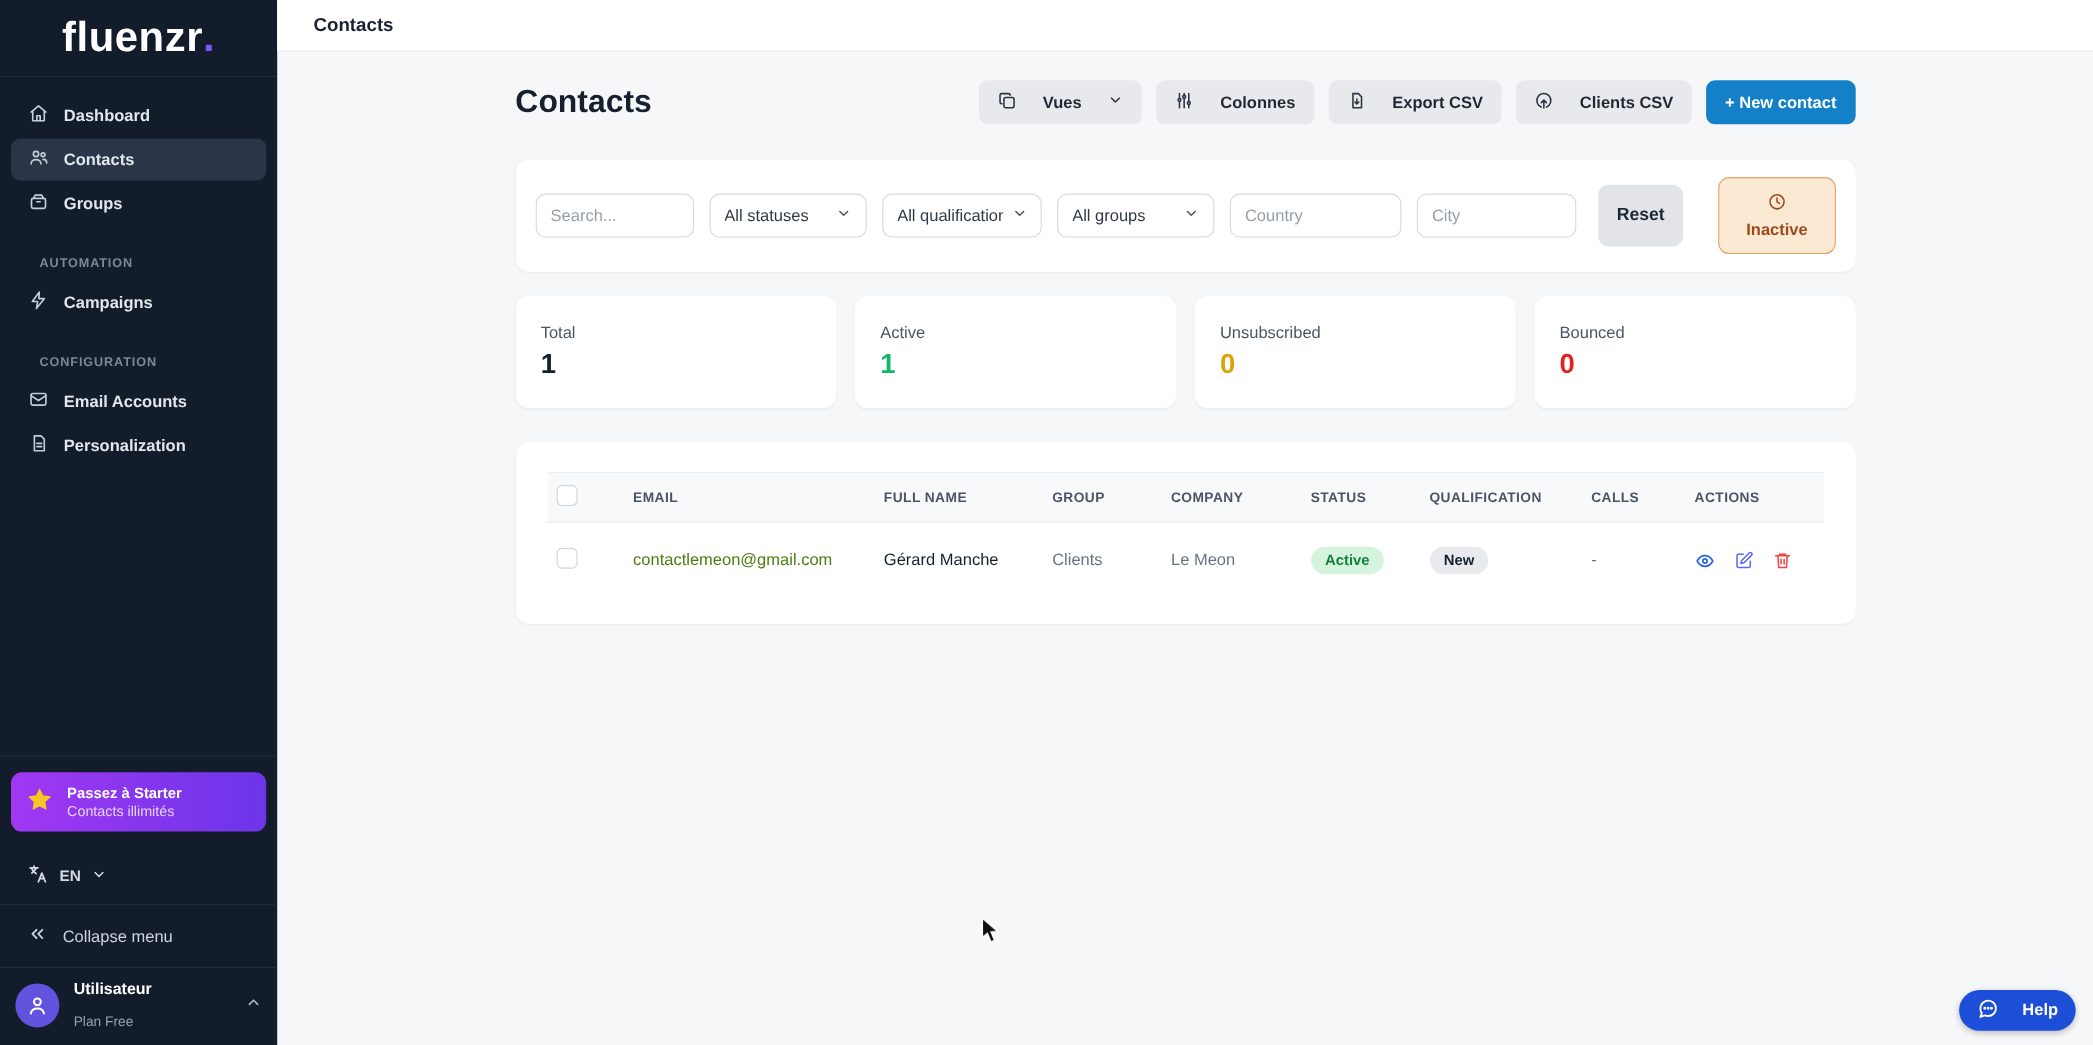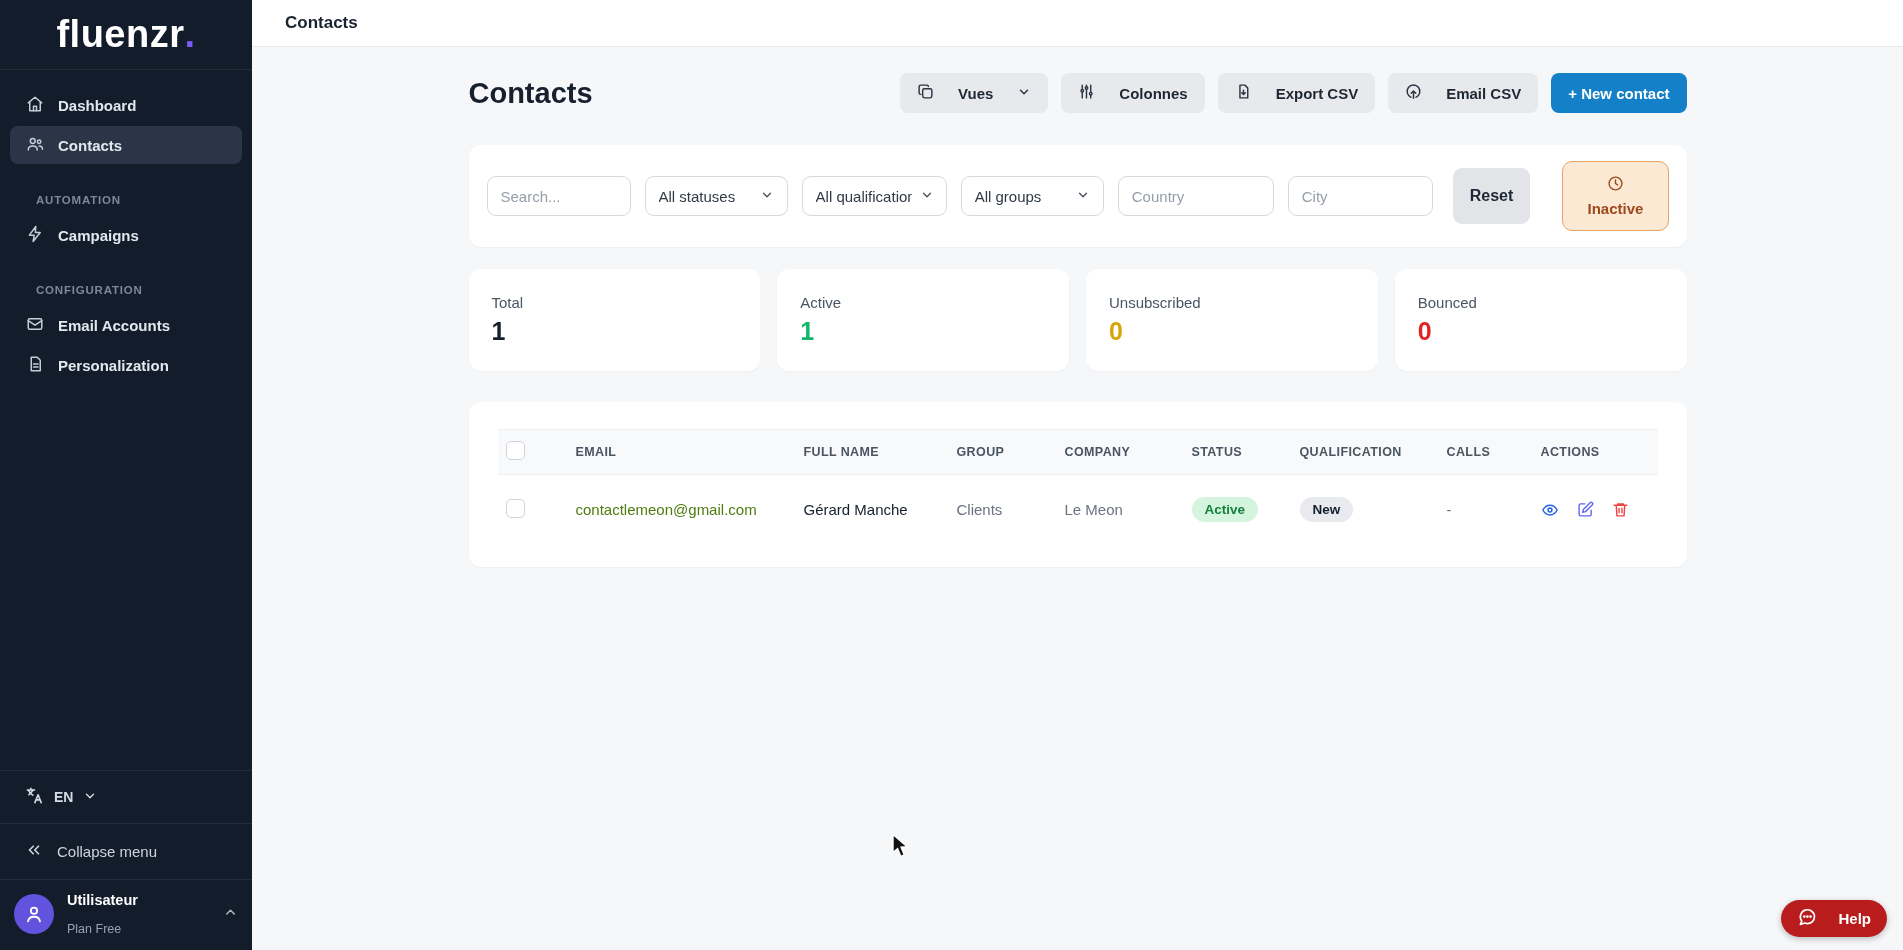--- a/index.html
+++ b/index.html
@@ -64,21 +64,21 @@
   tbody td { padding:22px 8px 18px; font-size:15px; color:#6b7280; vertical-align:middle; }
   td.t-email { color:#4d7c0f; } td.t-name { color:#161f2c; }
   .checkbox { width:19px; height:19px; border:1.5px solid #ced4da; border-radius:5px; background:#fff; cursor:pointer; }
   .badge { display:inline-block; padding:5px 13px; border-radius:999px; font-size:13.5px; font-weight:bold; }
   .badge-active { background:#d4f4de; color:#15803d; }
   .badge-new { background:#e8eaee; color:#13202f; }
   .row-actions { display:flex; align-items:center; gap:18px; }
   .icon-btn { background:none; border:none; padding:0; cursor:pointer; display:flex; }
   .ic-view{ color:#2563eb; } .ic-edit{ color:#6366f1; } .ic-del{ color:#ef4444; }
 
-  .help-btn { position:fixed; right:16px; bottom:13px; height:37px; padding:0 16px; border:none; border-radius:999px; background:#b91c1c; color:#fff; font-size:15px; font-weight:bold; font-family:inherit; display:flex; align-items:center; gap:21px; cursor:pointer; box-shadow:0 2px 6px rgba(0,0,0,0.25);justify-content:flex-end; }
+  .help-btn { position:fixed; right:16px; bottom:13px; height:37px; padding:0 16px; border:none; border-radius:999px; background:#1d4ed8; color:#fff; font-size:15px; font-weight:bold; font-family:inherit; display:flex; align-items:center; gap:21px; cursor:pointer; box-shadow:0 2px 6px rgba(0,0,0,0.25);justify-content:flex-end; }
 
   .cursor { position:fixed; left:890px; top:833px; pointer-events:none; }
 </style>
 </head>
 <body>
 
 <div class="app">
 
   <aside class="sidebar">
     <div class="logo">
@@ -97,20 +97,28 @@
       </div>
       <div class="nav-item active">
         <span><svg width="18" height="18" viewBox="0 0 24 24" fill="none" stroke="currentColor" stroke-width="2" stroke-linecap="round" stroke-linejoin="round">
               <circle cx="9" cy="8" r="3.2"></circle>
               <path d="M3 20c0-3.3 2.8-5.2 6-5.2s6 1.9 6 5.2"></path>
               <circle cx="17.5" cy="9" r="2.3"></circle>
               <path d="M17.5 14.6c2.5 0 4.5 1.7 4.5 4.4"></path>
             </svg></span>
         <span>Contacts</span>
       </div>
+      <div class="nav-item">
+        <span><svg width="18" height="18" viewBox="0 0 24 24" fill="none" stroke="currentColor" stroke-width="2" stroke-linecap="round" stroke-linejoin="round">
+              <rect x="3.5" y="8.5" width="17" height="12" rx="2"></rect>
+              <path d="M6 8.5 8 4.5h8l2 4"></path>
+              <path d="M10 12.5h4"></path>
+            </svg></span>
+        <span>Groups</span>
+      </div>
 
       <div class="section-label">AUTOMATION</div>
       <div class="nav-item">
         <span><svg width="18" height="18" viewBox="0 0 24 24" fill="none" stroke="currentColor" stroke-width="2" stroke-linecap="round" stroke-linejoin="round">
               <path d="M13 2 4.5 13.5H11L9.5 22 19 10h-6.5L13 2z"></path>
             </svg></span>
         <span>Campaigns</span>
       </div>
 
       <div class="section-label">CONFIGURATION</div>
@@ -126,20 +134,29 @@
               <path d="M7 3h8l4 4v14H7z"></path>
               <path d="M10 12h6M10 16h6"></path>
             </svg></span>
         <span>Personalization</span>
       </div>
     </nav>
 
     <div class="side-spacer"></div>
 
     <div class="side-divider"></div>
+    <div class="upgrade-banner">
+      <span><svg width="24" height="24" viewBox="0 0 24 24" fill="#fbc524" stroke="#fbc524" stroke-width="1" stroke-linejoin="round">
+            <path d="M12 2.5l2.9 6 6.6.9-4.8 4.6 1.2 6.5L12 17.4 6.1 20.5l1.2-6.5L2.5 9.4l6.6-.9z"></path>
+          </svg></span>
+      <div>
+        <div class="upgrade-title">Passez à Starter</div>
+        <div class="upgrade-sub">Contacts illimités</div>
+      </div>
+    </div>
 
     <div class="lang-row">
       <span><svg width="19" height="19" viewBox="0 0 24 24" fill="none" stroke="currentColor" stroke-width="2" stroke-linecap="round" stroke-linejoin="round">
             <path d="M3 5h9M7.5 3v2"></path>
             <path d="M5 11c1.5-1.5 4.5-4.5 5-6"></path>
             <path d="M4.5 5.5c1 2.5 3.5 5 5.5 6"></path>
             <path d="m12.5 21 4-10 4 10M13.9 17.5h5.2"></path>
           </svg></span>
       <span>EN</span>
       <span><svg width="14" height="14" viewBox="0 0 24 24" fill="none" stroke="currentColor" stroke-width="2.4" stroke-linecap="round" stroke-linejoin="round">
@@ -209,21 +226,21 @@
                     <path d="M7 3h7l4 4v14H7z"></path>
                     <path d="M12 10v6M9.5 13.8 12 16.3l2.5-2.5"></path>
                   </svg></span>
               <span>Export CSV</span>
             </button>
             <button class="btn">
               <span><svg width="17" height="17" viewBox="0 0 24 24" fill="none" stroke="currentColor" stroke-width="2" stroke-linecap="round" stroke-linejoin="round">
                     <path d="M8.6 20.2a9 9 0 1 1 6.8 0"></path>
                     <path d="M12 21.5V11.5M8.8 14.5 12 11.3l3.2 3.2"></path>
                   </svg></span>
-              <span>Email CSV</span>
+              <span>Clients CSV</span>
             </button>
             <button class="btn btn-primary">+ New contact</button>
           </div>
         </div>
 
         <div class="filter-card">
           <input class="f-input w-search" placeholder="Search..." style="">
           <div class="f-select w-status">
             <span>All statuses</span>
             <span><svg width="14" height="14" viewBox="0 0 24 24" fill="none" stroke="currentColor" stroke-width="2.4" stroke-linecap="round" stroke-linejoin="round">

